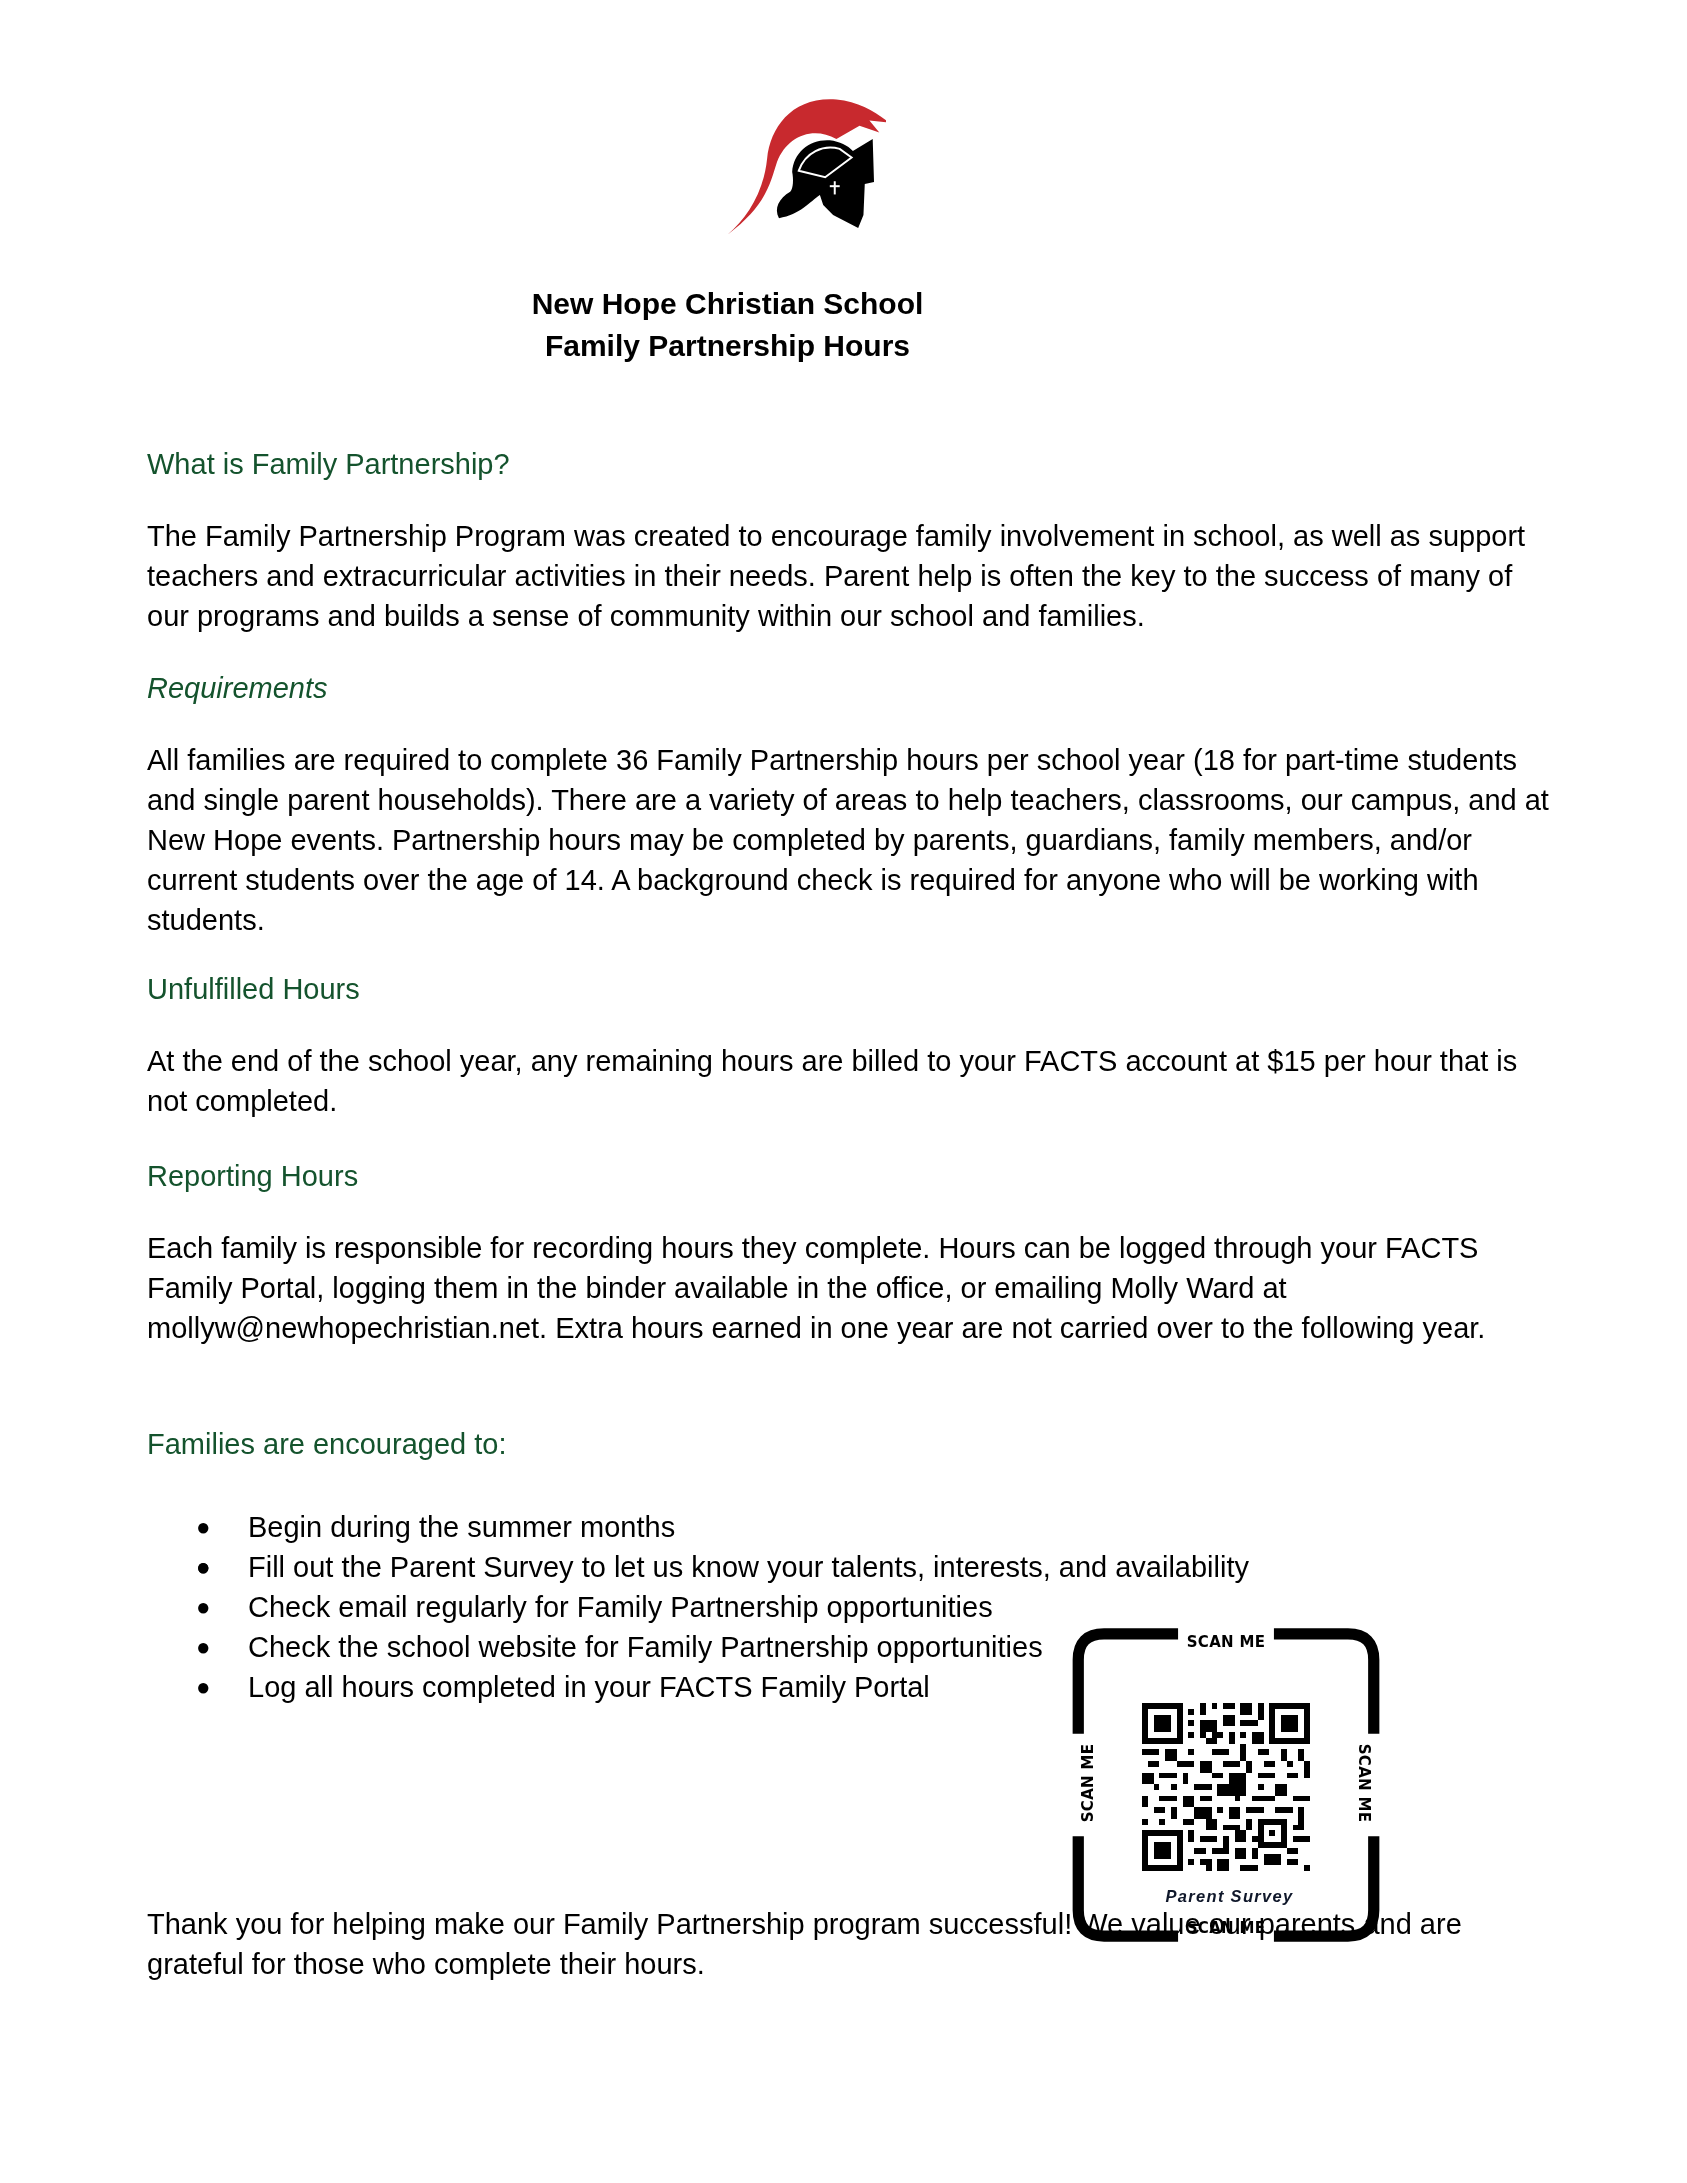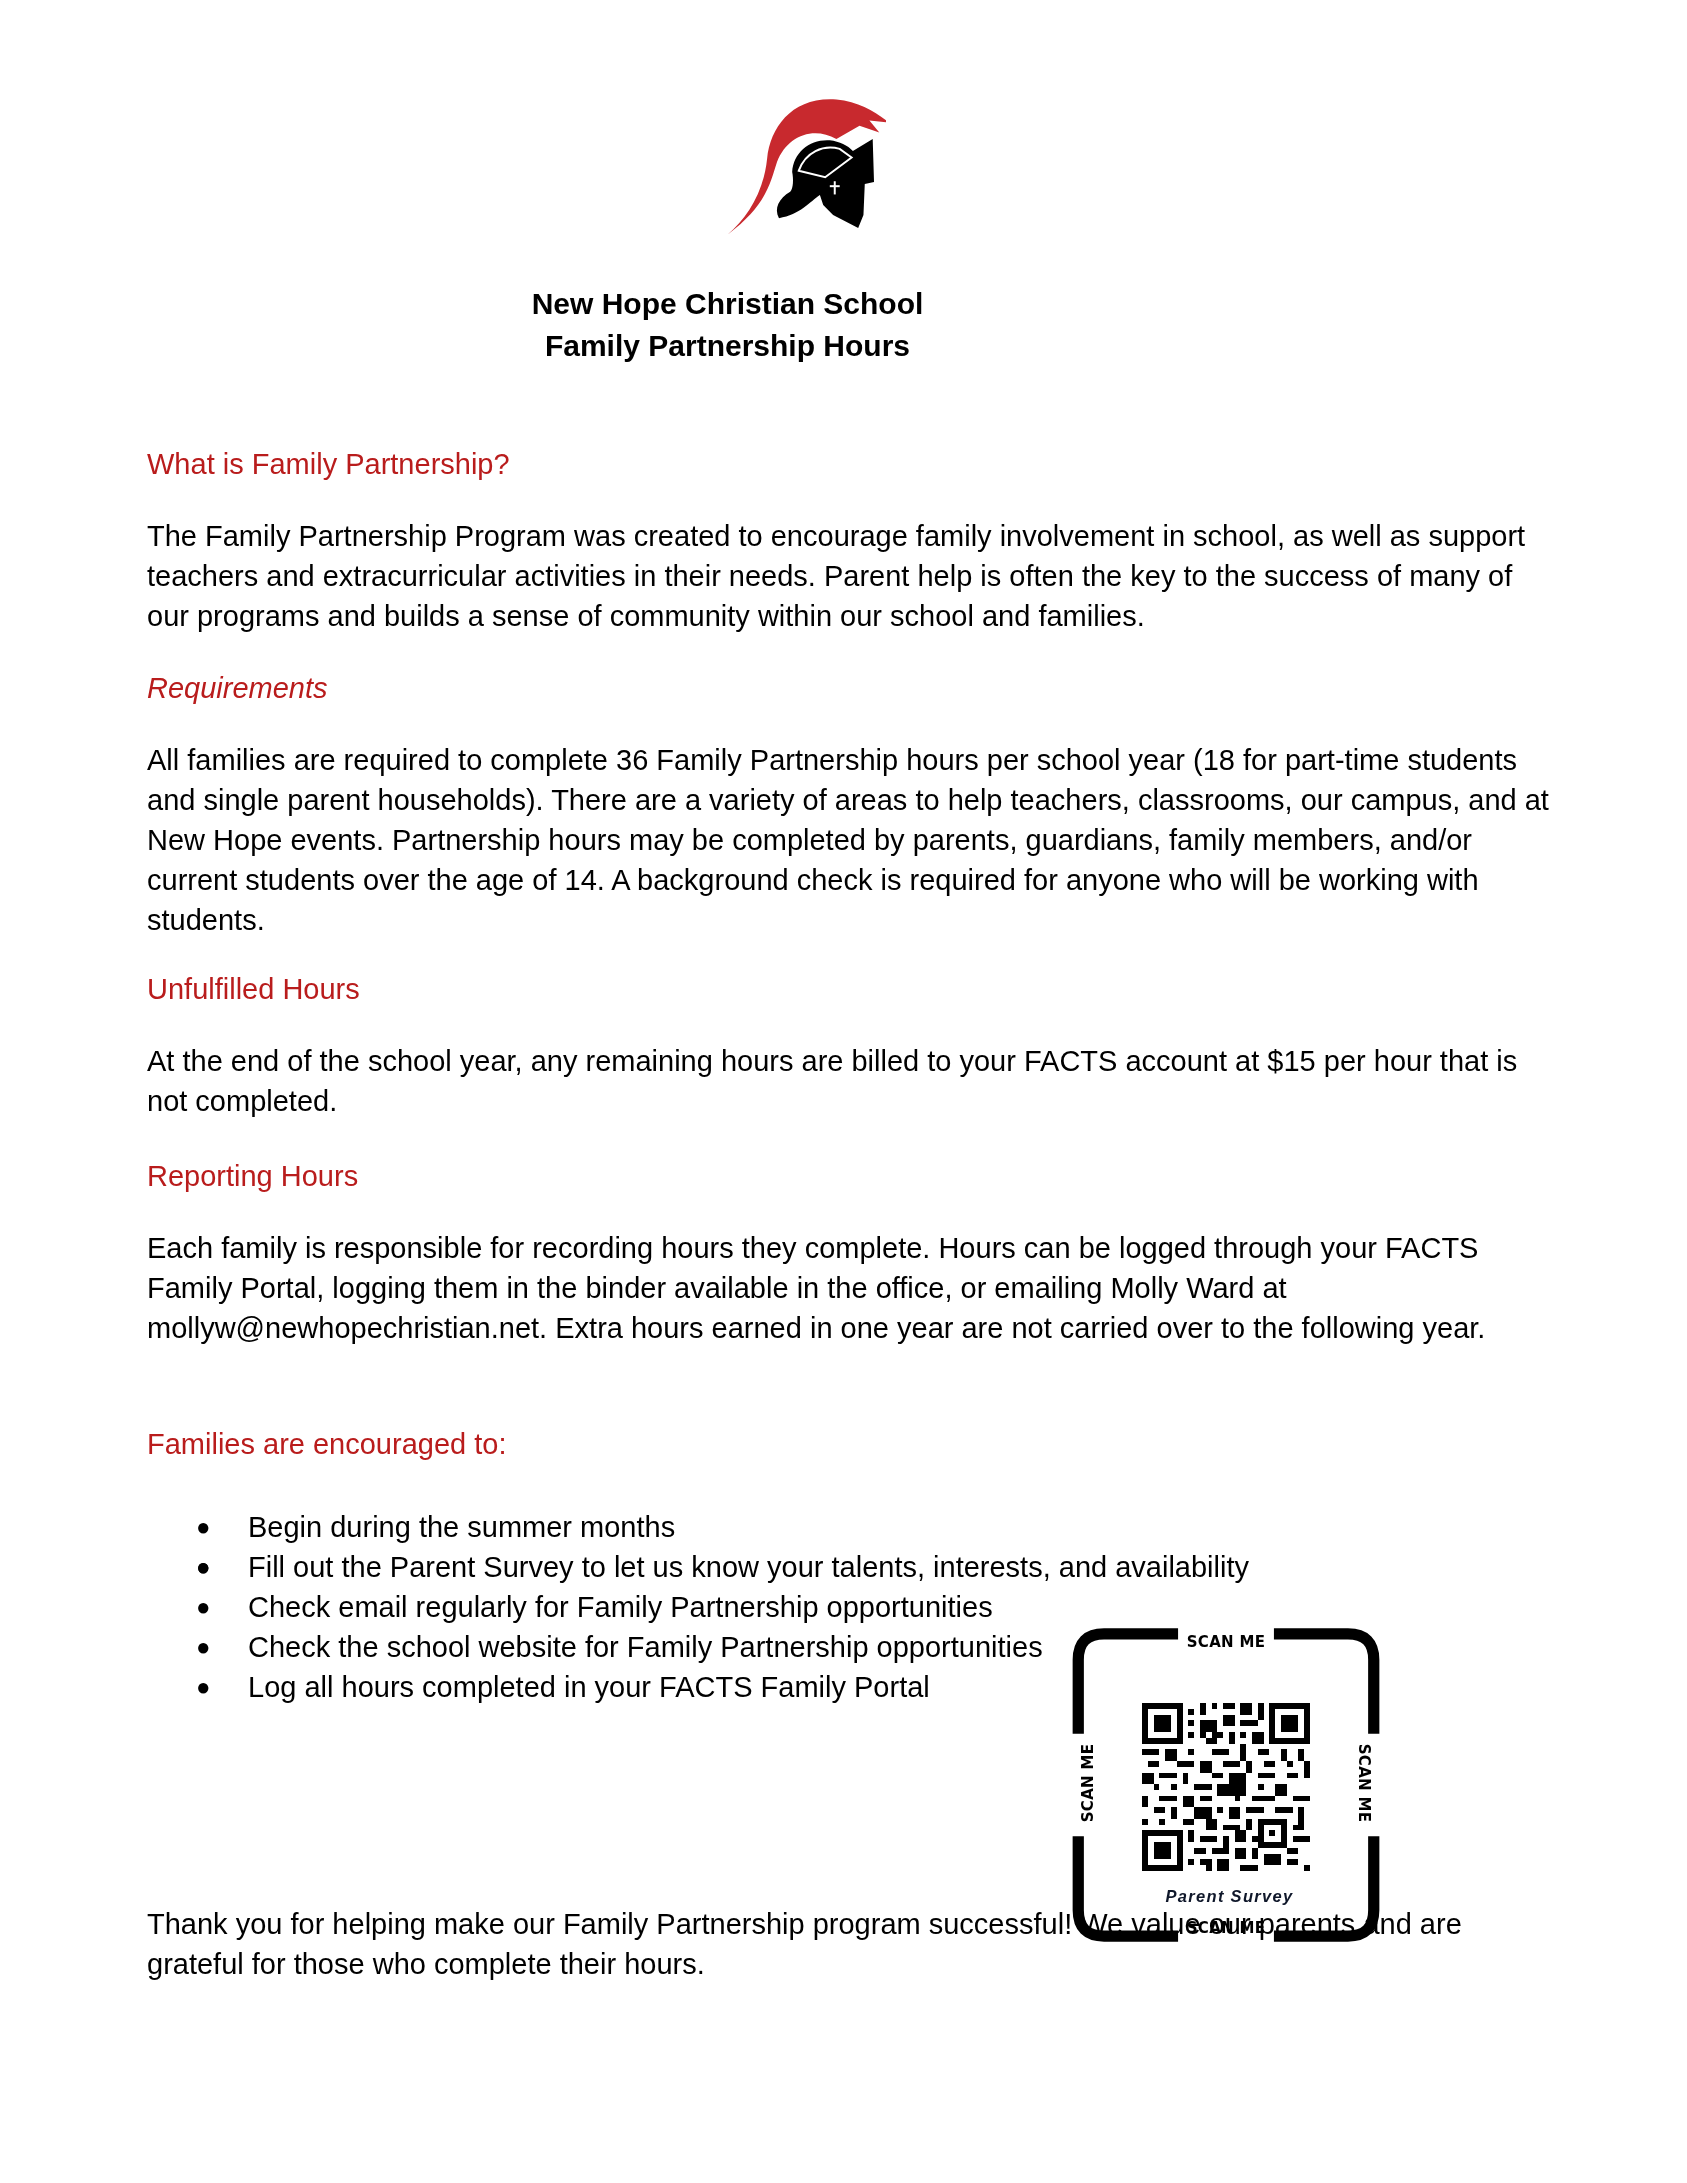--- a/index.html
+++ b/index.html
@@ -1,21 +1,21 @@
 <!DOCTYPE html>
 <html style="font-size:10.6px"><head>
 <meta charset="utf-8">
 <style>
   html, body { margin: 0; padding: 0; background: #ffffff; }
   body { width: 1687px; height: 2183px; position: relative; overflow: hidden;
          font-family: "Liberation Sans", sans-serif; color: #000; }
   .logo { position: absolute; left: 701px; top: 73px; width: 185px; height: 165px; }
   .title { position: absolute; left: 8px; width: 1439px; text-align: center;
            font-weight: bold; font-size: 30px; line-height: 42px; top: 283px; }
-  .h { position: absolute; left: 147px; color: #b91c1c; font-size: 29px; line-height: 37px; margin: 0; font-weight: normal; }
+  .h { position: absolute; left: 147px; color: #14532d; font-size: 29px; line-height: 37px; margin: 0; font-weight: normal; }
   .p { position: absolute; left: 147px; width: 1409px; font-size: 29px; line-height: 40px; margin: 0; }
   .list { position: absolute; left: 147px; top: 1507px; margin: 0; padding: 0; list-style: none; font-size: 29px; line-height: 40px; }
   .list li { position: relative; padding-left: 101px; white-space: nowrap; }
   .list li .bullet { position: absolute; left: 49px; top: 0; font-size: 24px; }
   .qr { position: absolute; left: 1072px; top: 1628px; width: 308px; height: 314px; }
   .qr .frame { position: absolute; left: 0; top: 0; width: 308px; height: 314px; }
   .qr .scan { position: absolute; font-size: 15px; font-weight: bold; letter-spacing: 0.3px; color: #000; white-space: nowrap; font-family: "DejaVu Sans", sans-serif; }
   .qr .top { left: 0; width: 308px; text-align: center; top: 5.3px; }
   .qr .bottom { left: 0; width: 308px; text-align: center; top: 291px; }
   .qr .left { left: -37px; top: 146px; width: 106px; text-align: center; transform: rotate(-90deg); }

